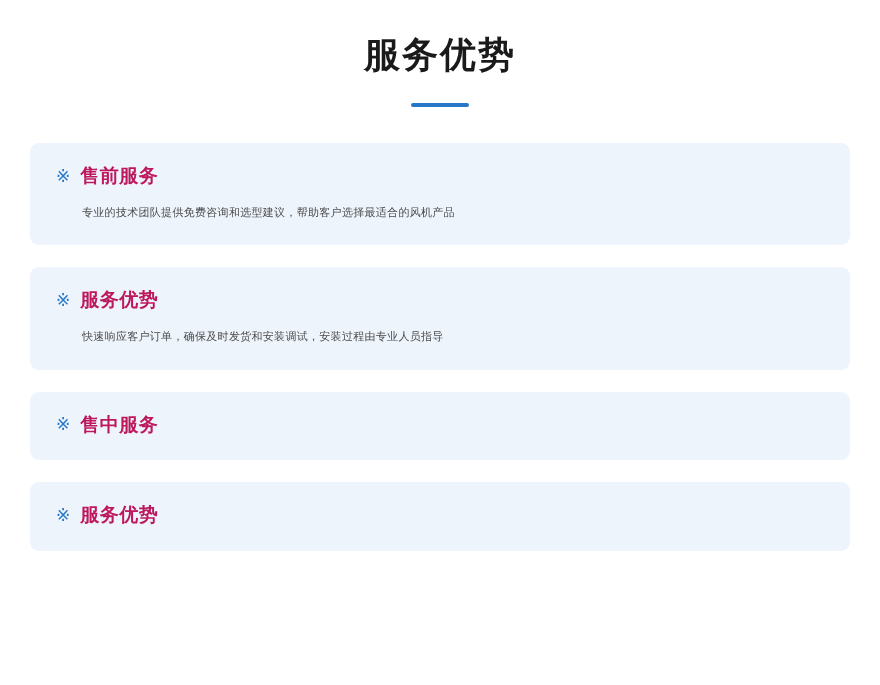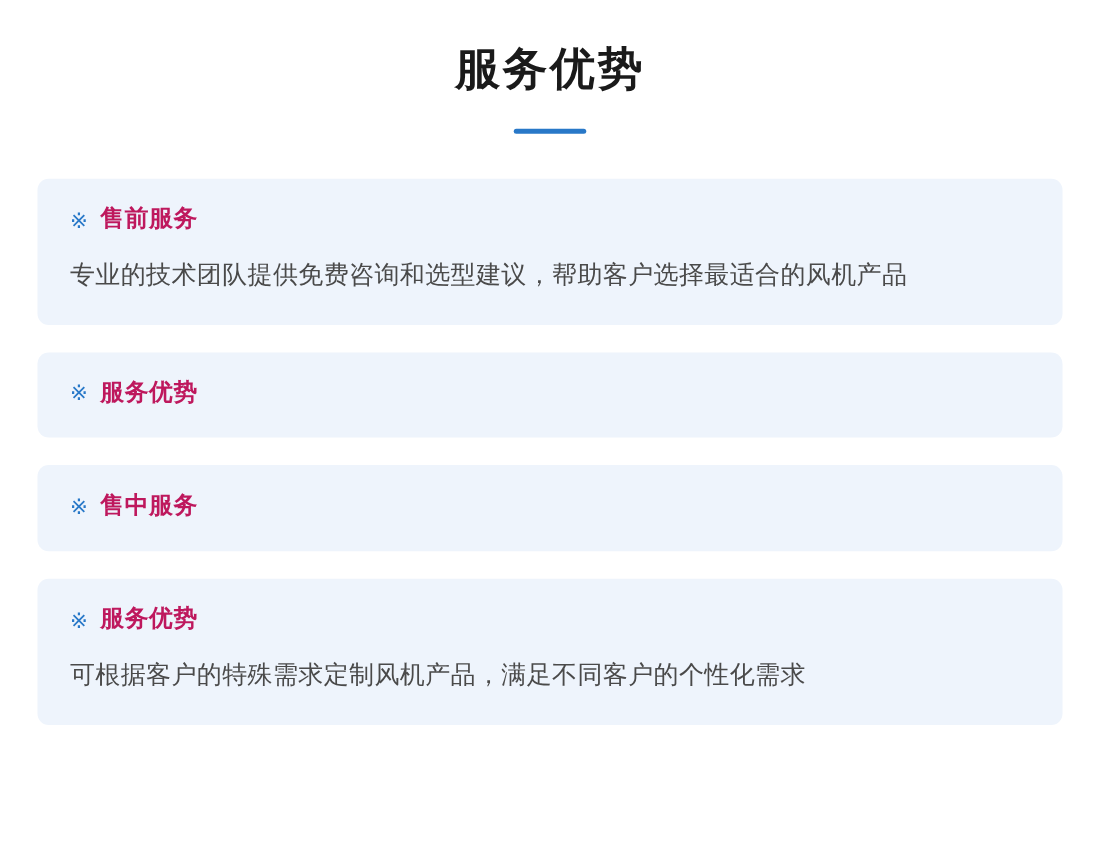--- a/index.html
+++ b/index.html
@@ -64,21 +64,22 @@
   }
   .card-title {
     color: #be185d;
     font-size: 19px;
     font-weight: bold;
     letter-spacing: 0.5px;
     line-height: 1.2;
   }
   .card-desc {
     margin-top: 16px;
-    font-size: 20px;
+    margin-left: 26px;
+    font-size: 11px;
     color: #4a4a4a;
     line-height: 1.6;
     letter-spacing: 0.3px;
   }
 </style>
 </head>
 <body>
 
 <div class="page">
 
@@ -95,31 +96,31 @@
         <span class="card-title">售前服务</span>
       </div>
       <div class="card-desc">专业的技术团队提供免费咨询和选型建议，帮助客户选择最适合的风机产品</div>
     </div>
 
     <div class="card">
       <div class="card-head">
         <span class="card-mark">※</span>
         <span class="card-title">服务优势</span>
       </div>
+      <div class="card-desc">快速响应客户订单，确保及时发货和安装调试，安装过程由专业人员指导</div>
     </div>
 
     <div class="card">
       <div class="card-head">
         <span class="card-mark">※</span>
         <span class="card-title">售中服务</span>
       </div>
     </div>
 
     <div class="card">
       <div class="card-head">
         <span class="card-mark">※</span>
         <span class="card-title">服务优势</span>
       </div>
-      <div class="card-desc">可根据客户的特殊需求定制风机产品，满足不同客户的个性化需求</div>
     </div>
 
   </div>
 </div>
 
 </body></html>

